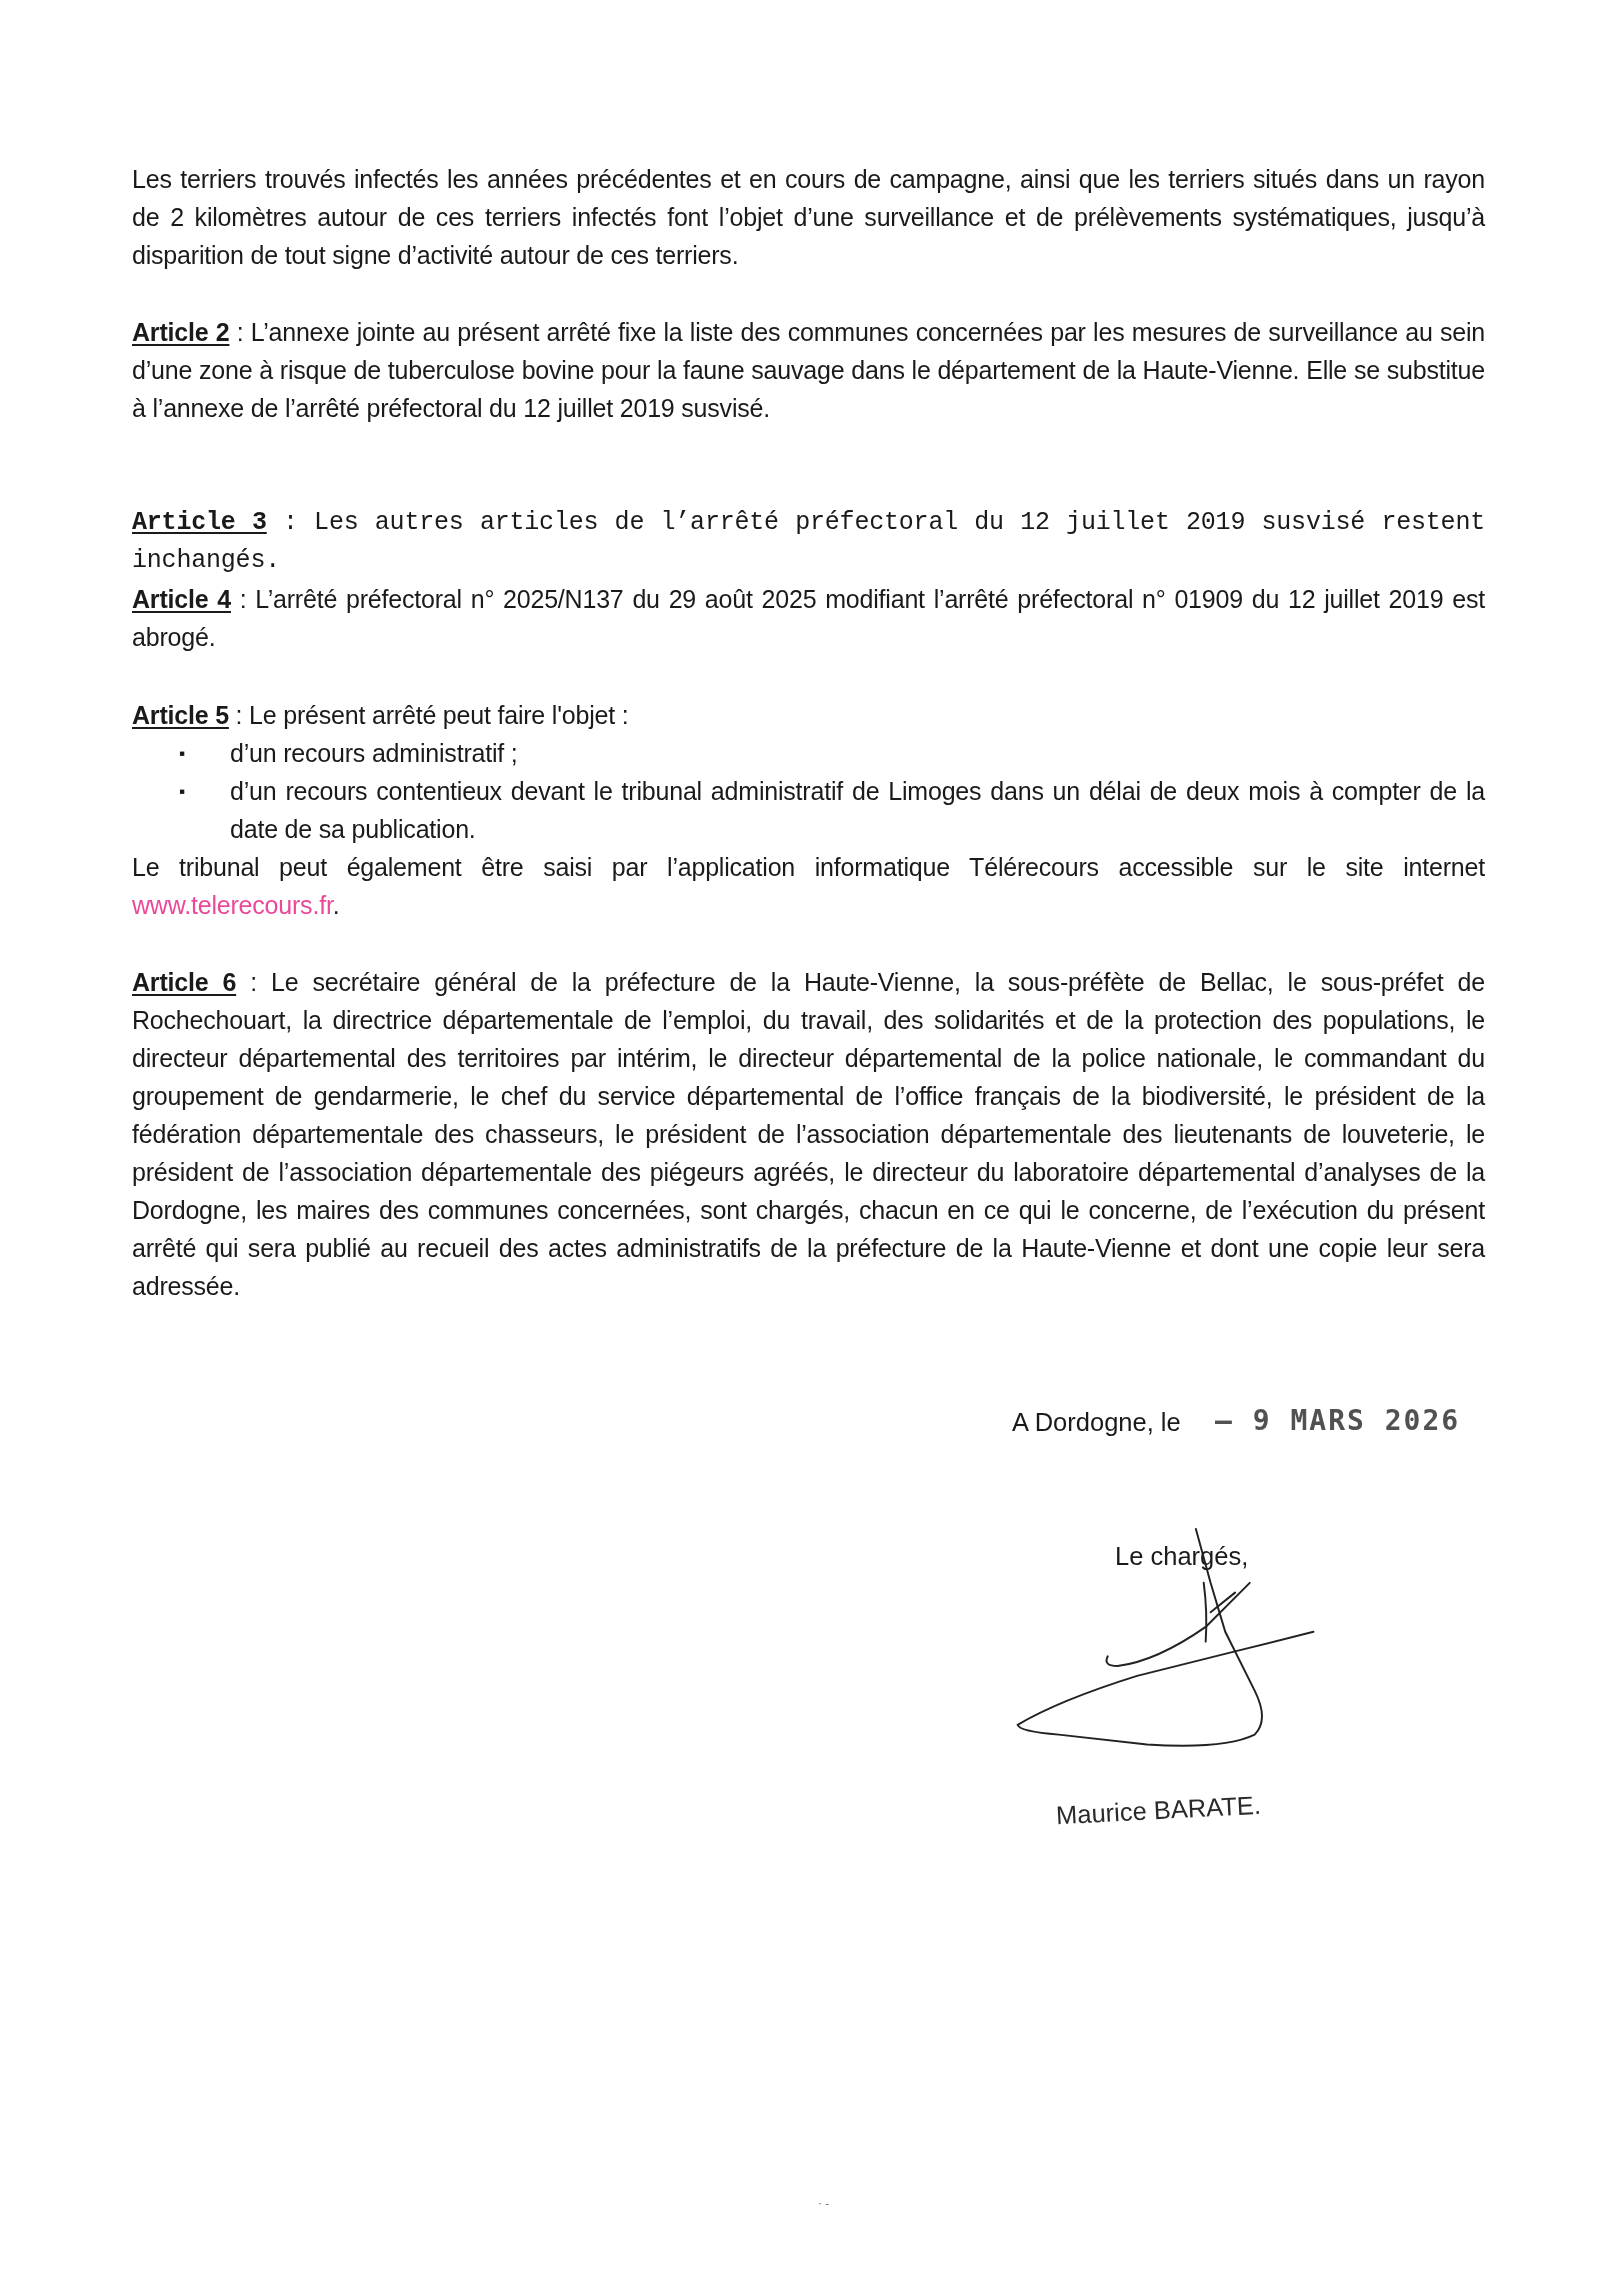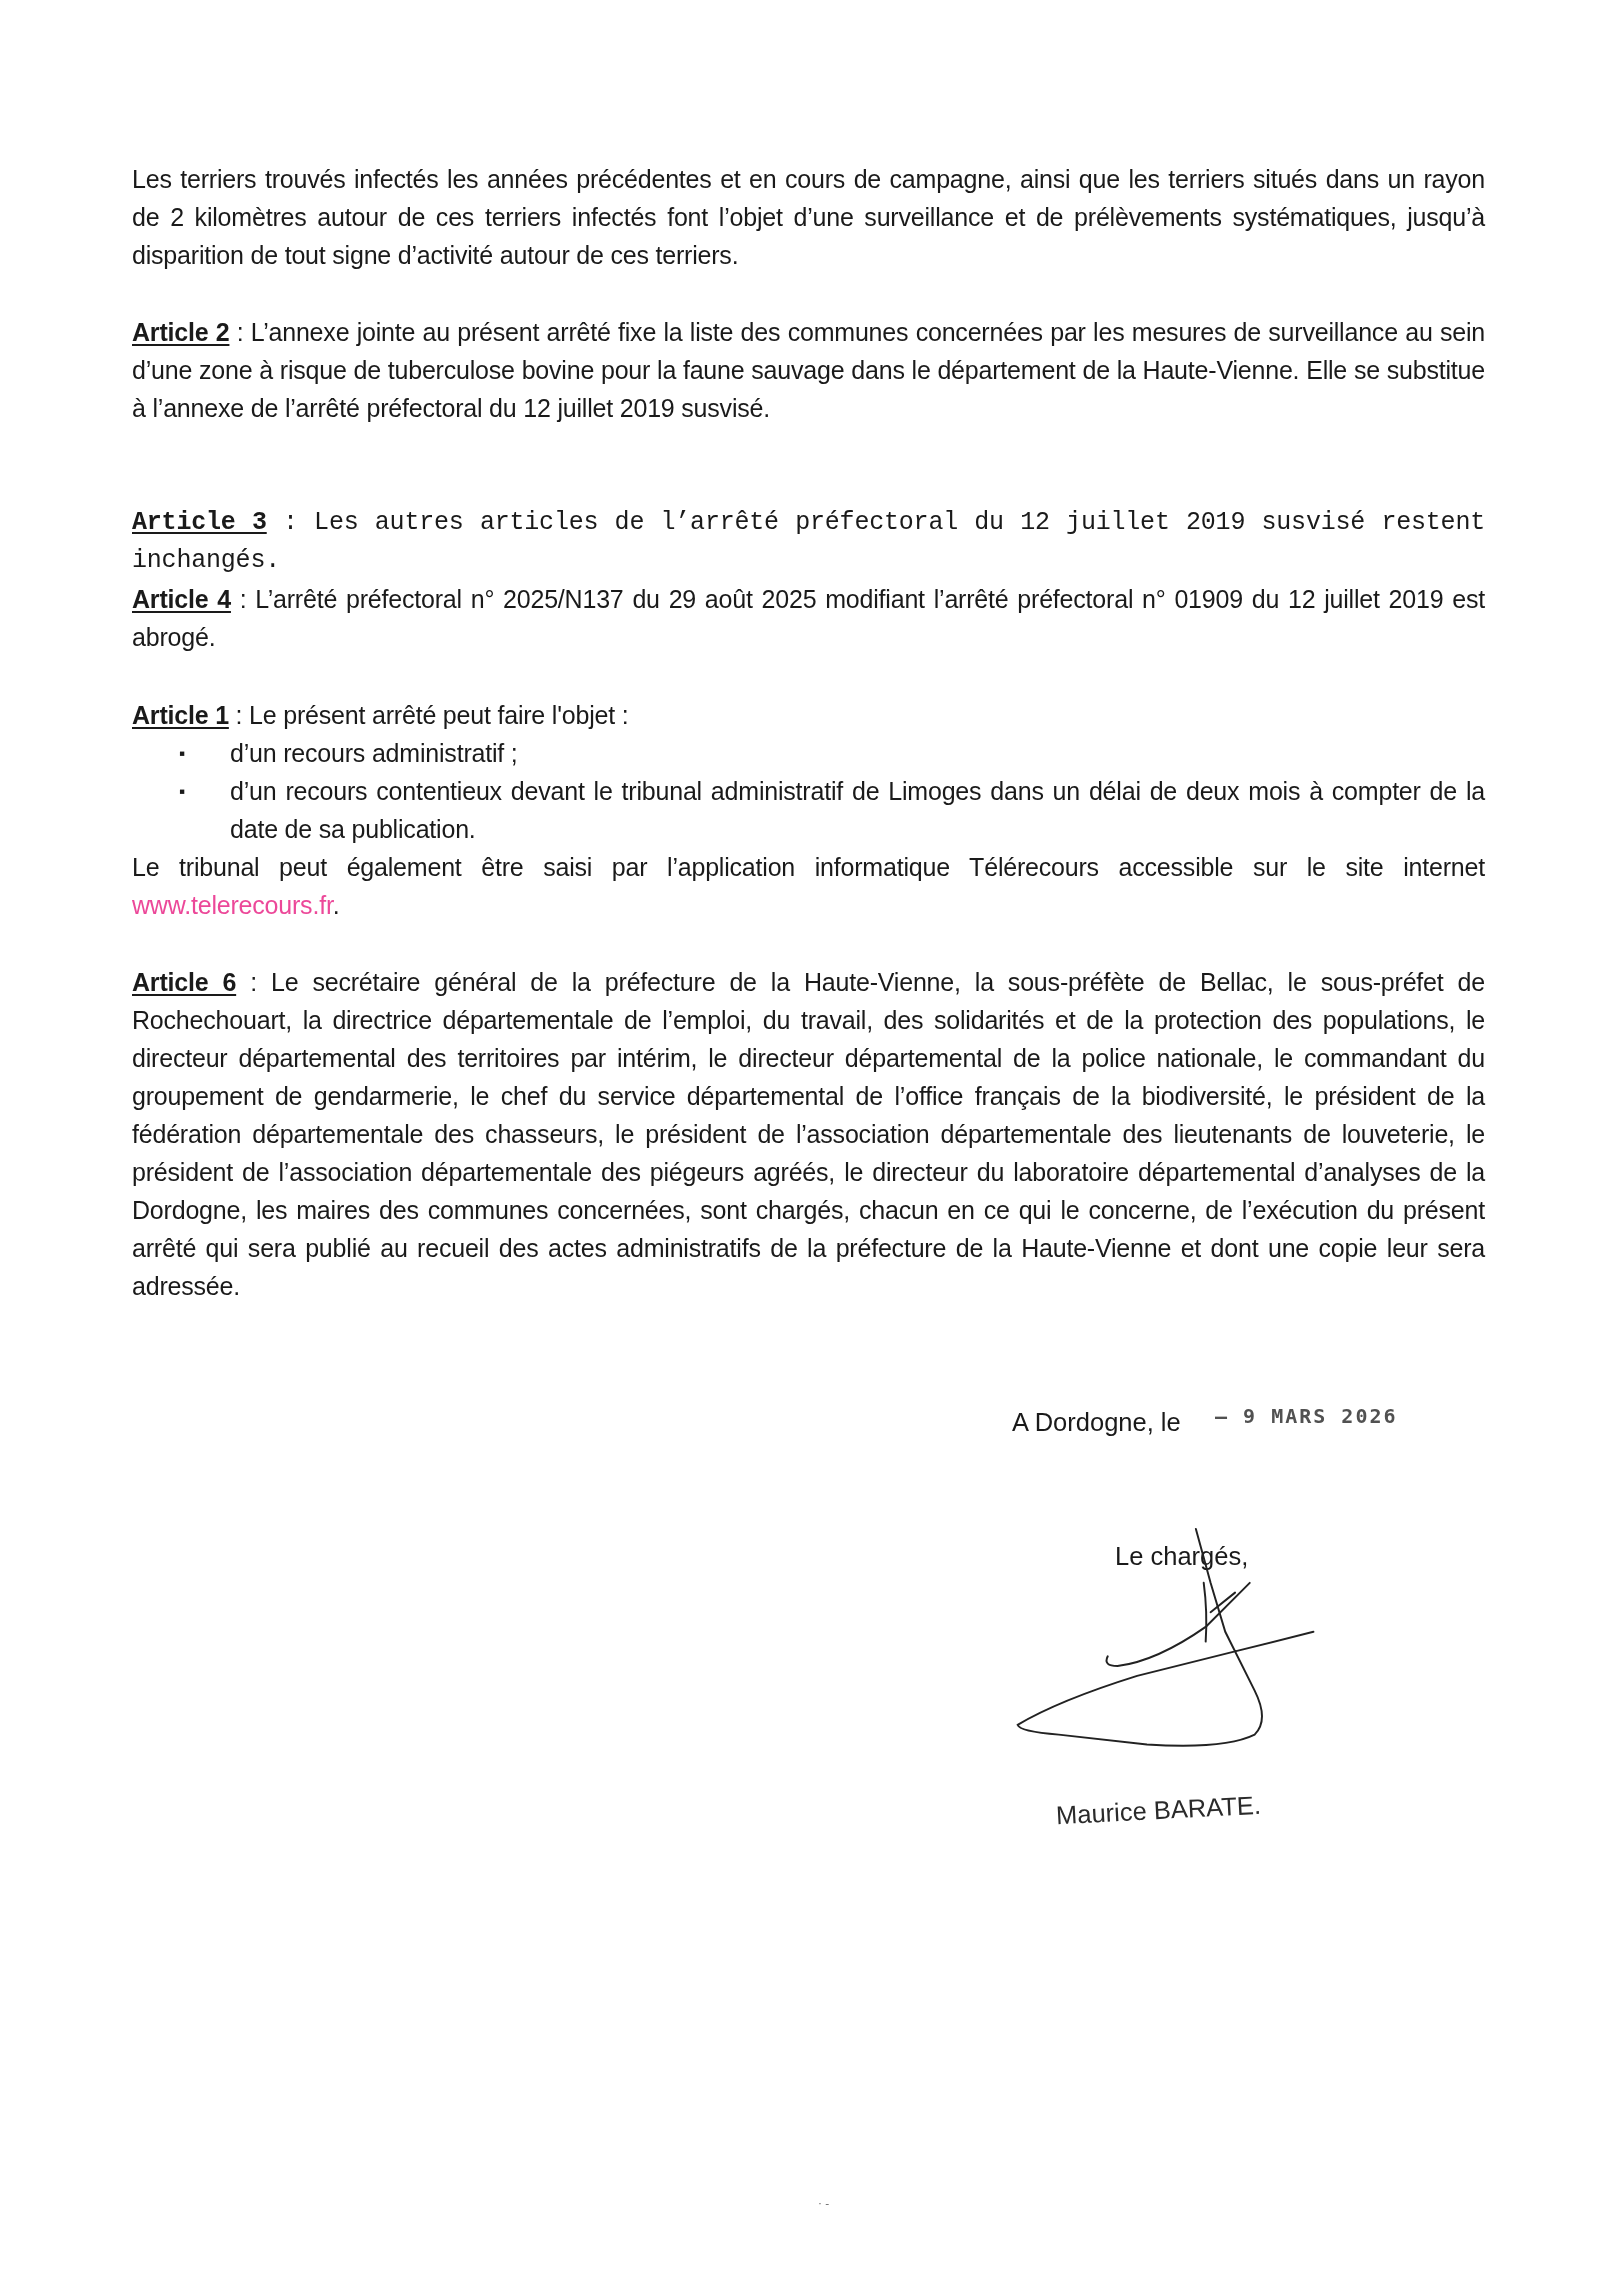--- a/index.html
+++ b/index.html
@@ -61,21 +61,21 @@
       left: 1012px;
       top: 1408px;
       font-size: 25.5px;
       white-space: nowrap;
     }
     .stamp-date {
       position: absolute;
       left: 1215px;
       top: 1404px;
       font-family: "DejaVu Sans Mono", monospace;
-      font-size: 20px;
+      font-size: 28px;
       font-weight: bold;
       color: #333;
       letter-spacing: 2px;
       white-space: nowrap;
       opacity: 0.85;
     }
     .sig-title {
       position: absolute;
       left: 1115px;
       top: 1542px;
@@ -120,21 +120,21 @@
   <p class="body-text para" style="top:504px;font-family:Liberation Mono, monospace;">
     <span class="art-label">Article 3</span><span> : Les autres articles de l’arrêté préfectoral du 12 juillet 2019 susvisé restent inchangés.</span>
   </p>
 
   <p class="body-text para" style="top:580px;">
     <span class="art-label">Article 4</span><span> : L’arrêté préfectoral n° 2025/N137 du 29 août 2025 modifiant l’arrêté préfectoral n° 01909 du 12 juillet 2019 est abrogé.</span>
   </p>
 
   <div class="body-text" style="top:696px;">
     <p class="para">
-      <span class="art-label">Article 1</span><span> : Le présent arrêté peut faire l'objet :</span>
+      <span class="art-label">Article 5</span><span> : Le présent arrêté peut faire l'objet :</span>
     </p>
     <ul class="bullets">
       <li>
         <span class="bullet">▪</span>
         <span>d’un recours administratif ;</span>
       </li>
       <li>
         <span class="bullet">▪</span>
         <span>d’un recours contentieux devant le tribunal administratif de Limoges dans un délai de deux mois à compter de la date de sa publication.</span>
       </li>

